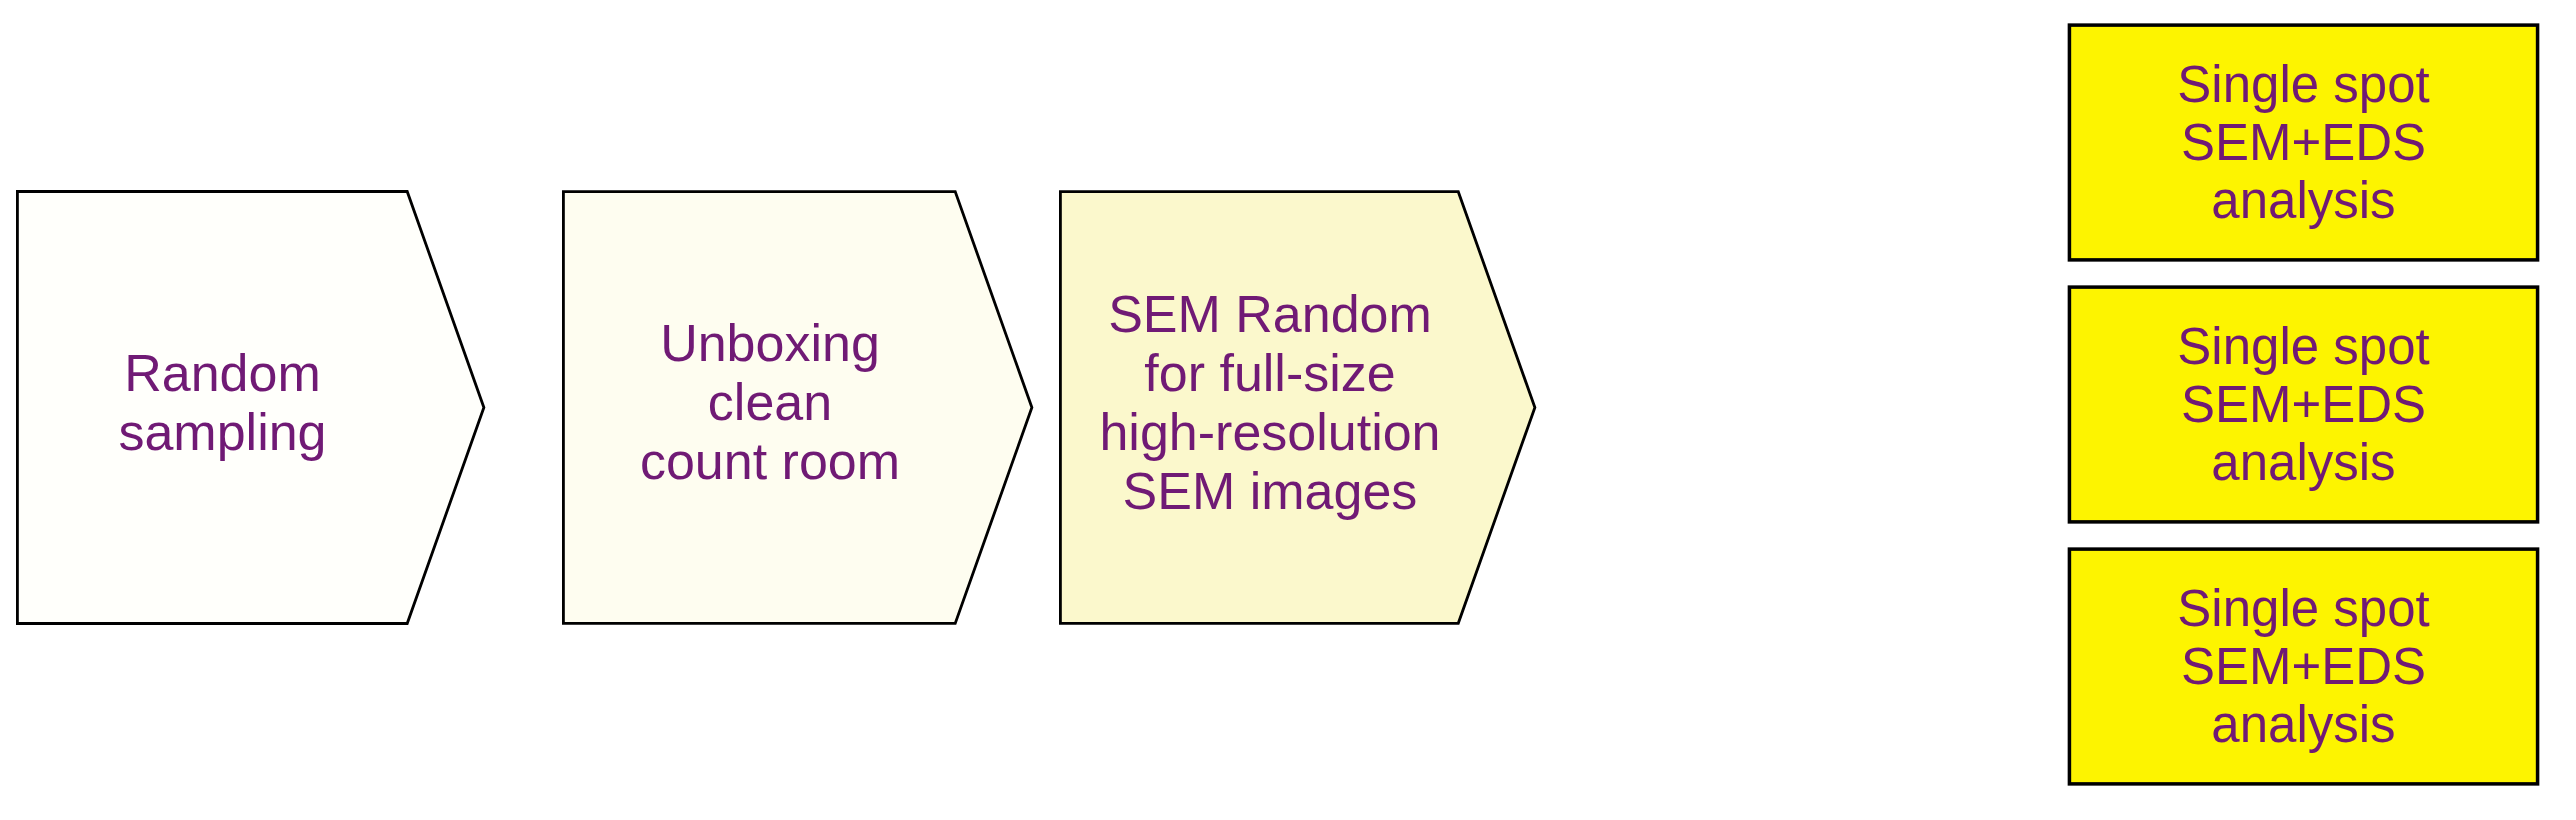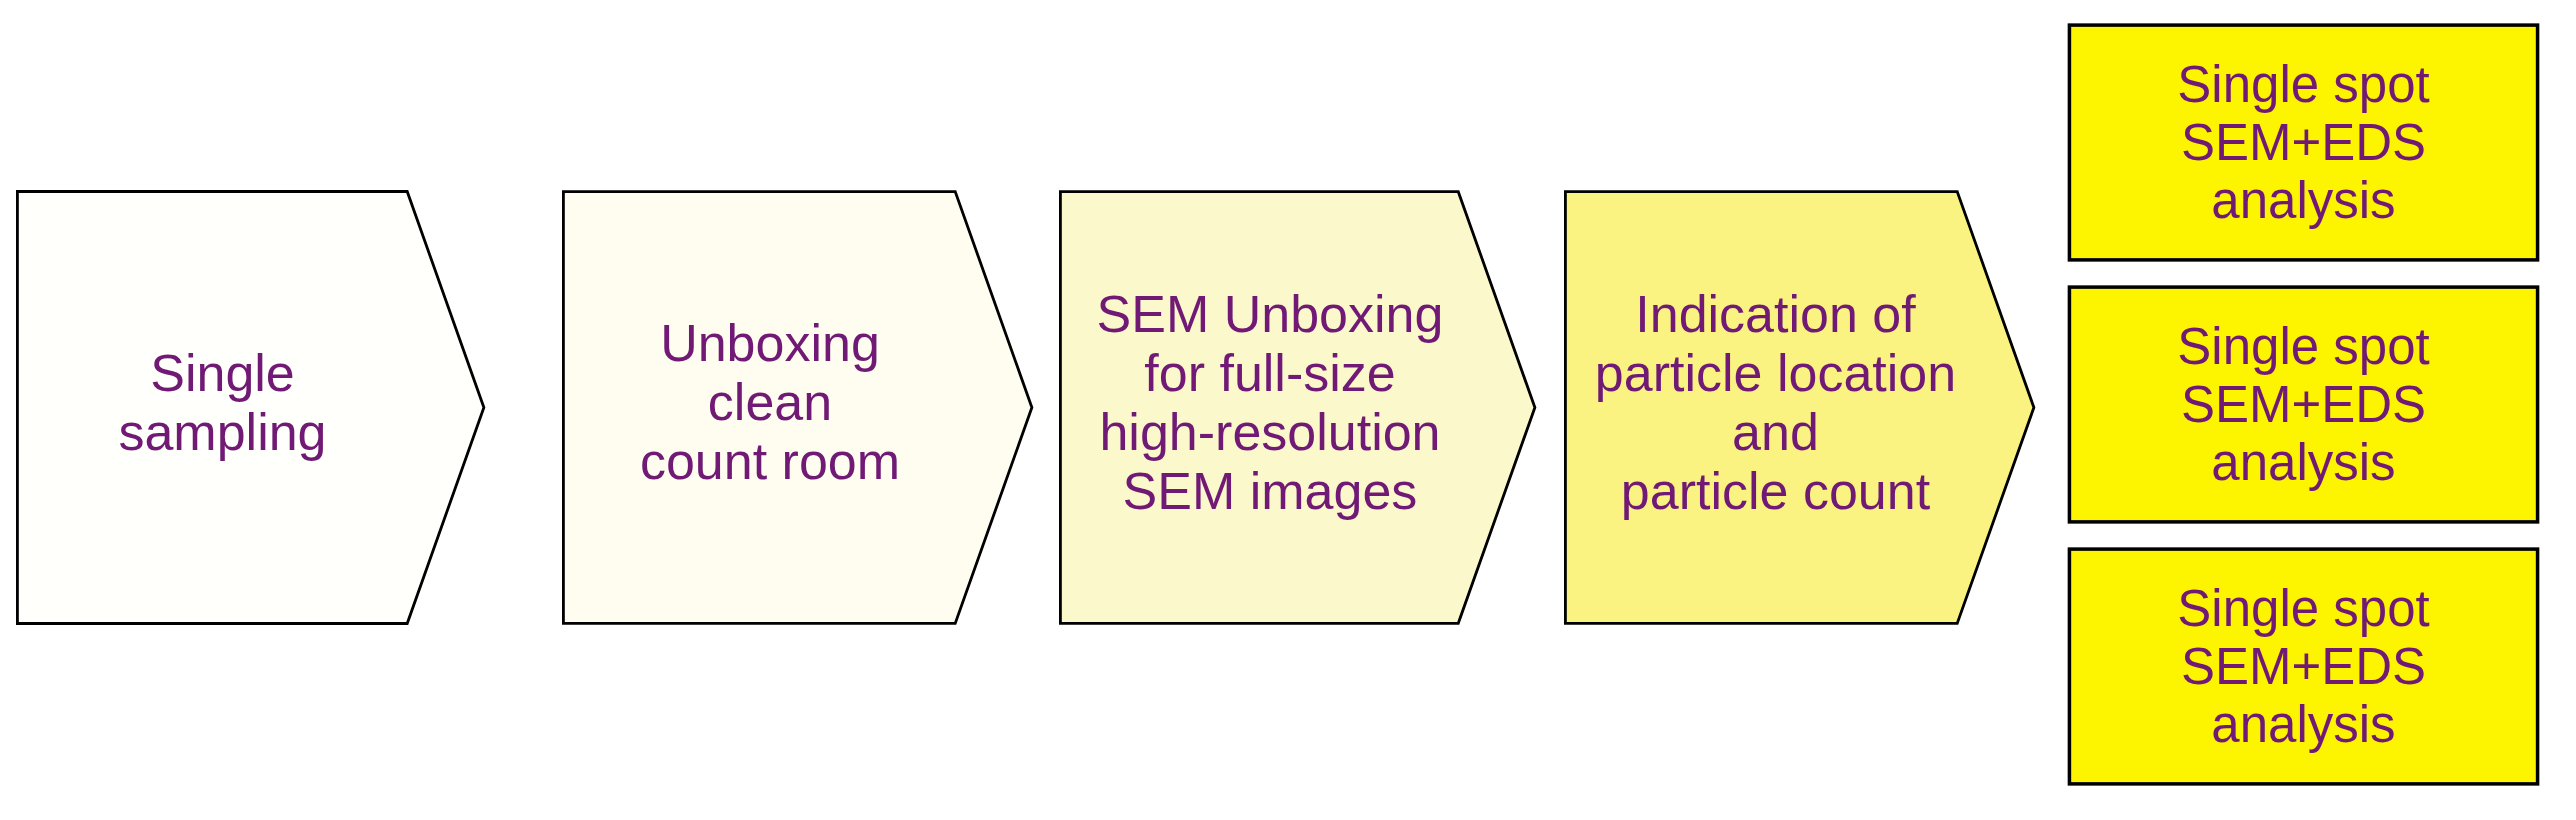--- a/index.html
+++ b/index.html
@@ -73,59 +73,48 @@
 </head>
 <body>
 
 <div class="canvas">
 
   <div class="stage" style="left:15.5px; width:470px;">
     <svg width="470" height="435" viewBox="0 0 668 618">
       <polygon points="2,2 556,2 665,309 556,616 2,616" stroke="#000000" stroke-width="4" stroke-linejoin="miter" fill="#FFFFFB"></polygon>
     </svg>
     <div class="label-overlay">
-      <span class="line">Single</span>
+      <span class="line">Random</span>
       <span class="line">sampling</span>
     </div>
   </div>
 
   <div class="stage" style="left:538px; width:472px;margin-left:24px;">
     <svg width="472" height="435" viewBox="0 0 671 618">
       <polygon points="2,2 559,2 668,309 559,616 2,616" stroke="#000000" stroke-width="4" stroke-linejoin="miter" fill="#FEFDF0"></polygon>
     </svg>
     <div class="label-overlay">
       <span class="line">Unboxing</span>
       <span class="line">clean</span>
       <span class="line">count room</span>
     </div>
   </div>
 
   <div class="stage" style="left:1059px; width:478px;">
     <svg width="478" height="435" viewBox="0 0 680 618">
       <polygon points="2,2 568,2 677,309 568,616 2,616" stroke="#000000" stroke-width="4" stroke-linejoin="miter" fill="#FBF8CC"></polygon>
     </svg>
     <div class="label-overlay">
-      <span class="line">SEM Unboxing</span>
+      <span class="line">SEM Random</span>
       <span class="line">for full-size</span>
       <span class="line">high-resolution</span>
       <span class="line">SEM images</span>
     </div>
   </div>
 
-  <div class="stage" style="left:1564px; width:472px;">
-    <svg width="472" height="435" viewBox="0 0 671 618">
-      <polygon points="2,2 559,2 668,309 559,616 2,616" stroke="#000000" stroke-width="4" stroke-linejoin="miter" fill="#FAF382"></polygon>
-    </svg>
-    <div class="label-overlay" style="padding-right:49px;">
-      <span class="line">Indication of</span>
-      <span class="line">particle location</span>
-      <span class="line">and</span>
-      <span class="line">particle count</span>
-    </div>
-  </div>
 
   <div class="outbox" style="top:23px;">
     <svg width="473" height="239" viewBox="0 0 672 340">
       <rect x="3" y="3" width="666" height="334" stroke="#000000" stroke-width="5" fill="#FDF400"></rect>
     </svg>
     <div class="label-overlay">
       <span class="line">Single spot</span>
       <span class="line">SEM+EDS</span>
       <span class="line">analysis</span>
     </div>

